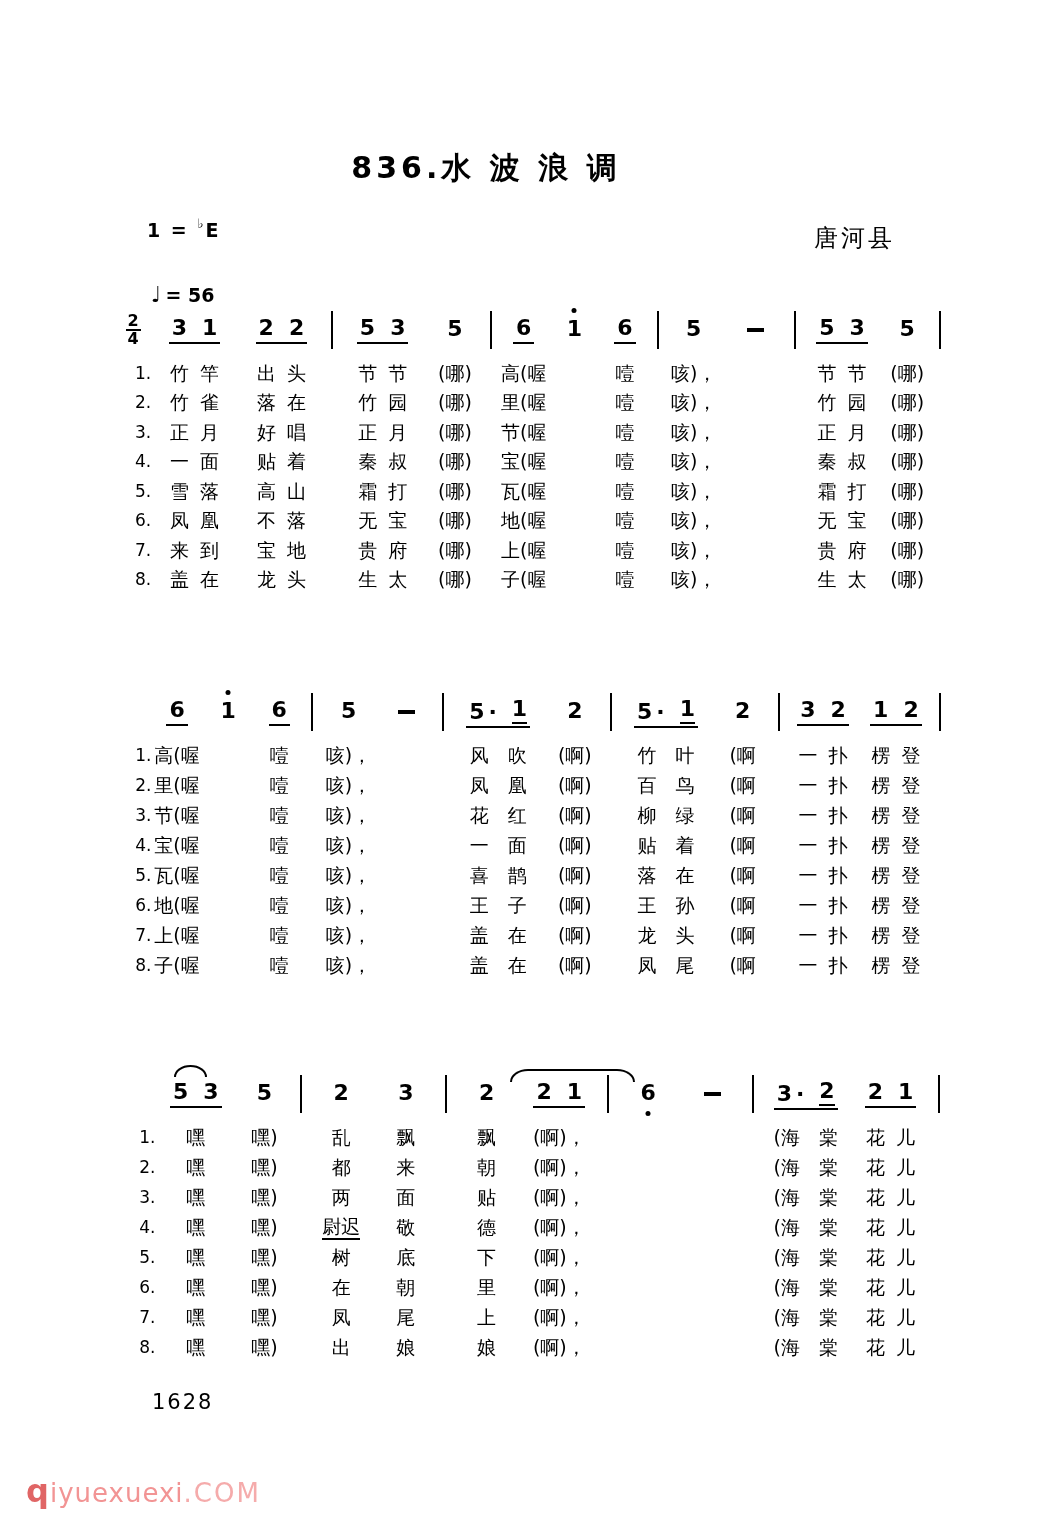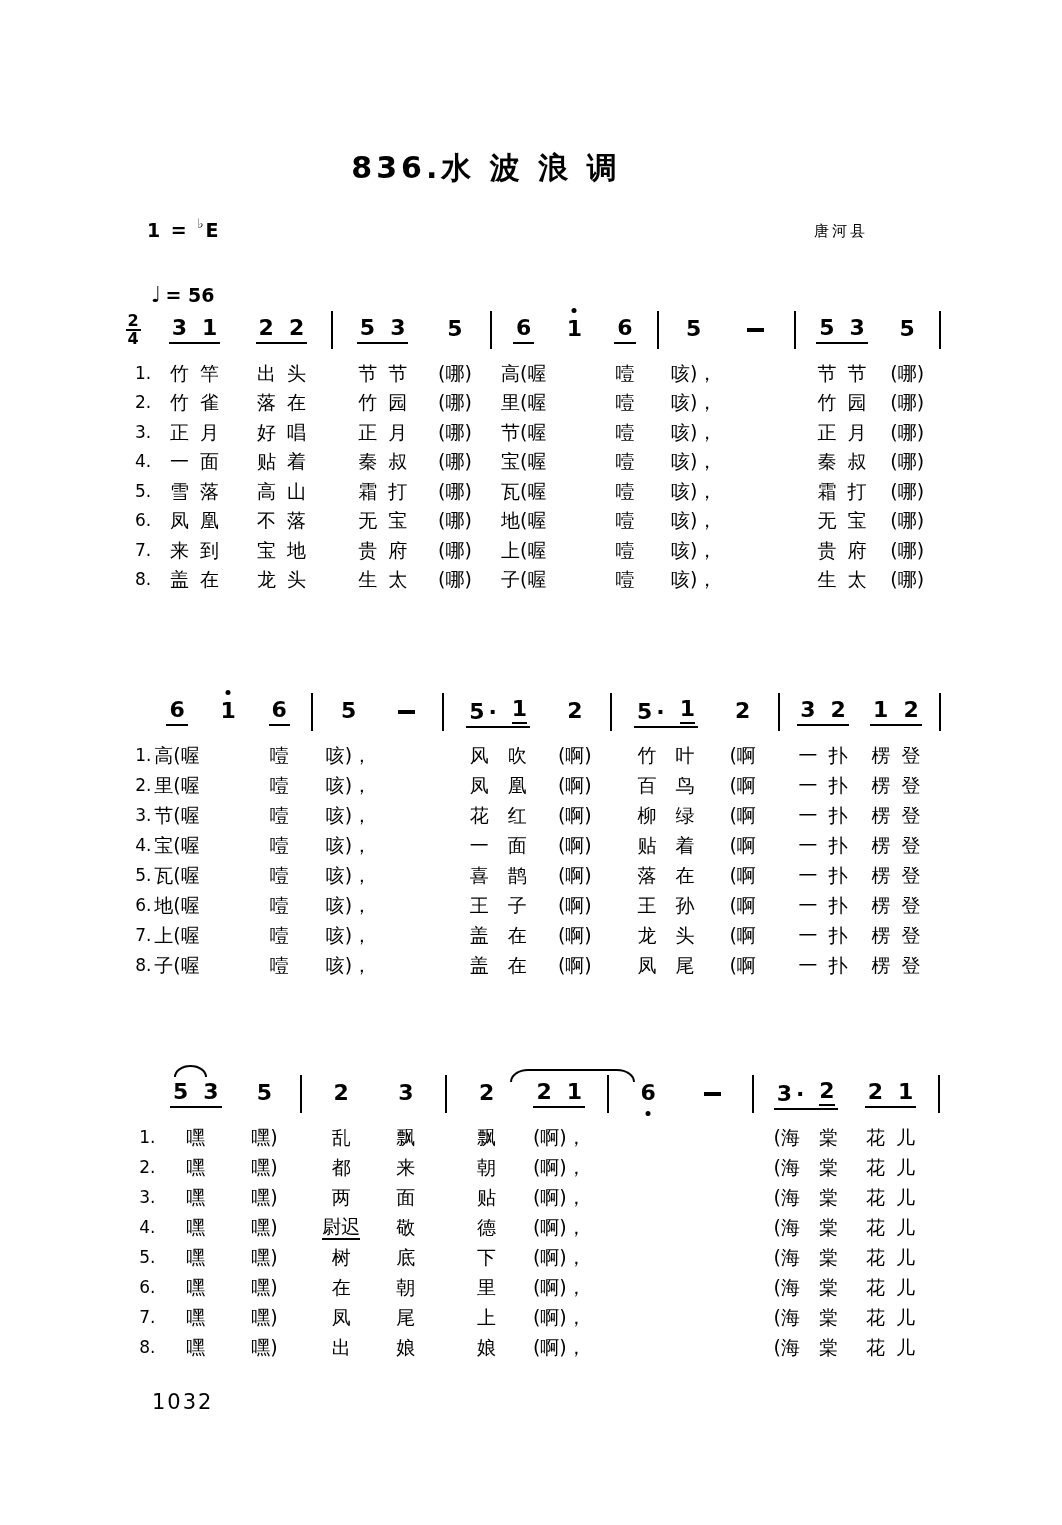--- a/index.html
+++ b/index.html
@@ -14,21 +14,21 @@
     transform:translateX(-45px);
     font-size:30px; font-weight:bold; letter-spacing:4px;
     font-family:"DejaVu Sans", sans-serif;
   }
   .keysig {
     position:absolute; top:218px; left:147px;
     font-size:19px; font-weight:bold; letter-spacing:2px;
   }
   .keysig sup { font-size:13px; position:relative; top:-2px; }
   .region {
-    position:absolute; top:222px; left:814px; font-size:15px; letter-spacing:3px;
+    position:absolute; top:222px; left:814px; font-size:24px; letter-spacing:3px;
   }
   .tempo {
     position:absolute; top:282px; left:151px; font-size:19px; font-weight:bold;
   }
   .tempo .nq { font-size:22px; margin-right:4px; }
   
   .system { position:absolute; left:115px; width:832px; }
   #sys0 { top:302px; }
   #sys1 { top:684px; }
   #sys2 { top:1066px; }
@@ -1234,15 +1234,16 @@
         <div class="lcell" style="flex: 11 0 0px;">
           <span>(海　棠</span>
         </div>
         <div class="lcell spread" style="flex: 10 0 0px;">
           <span>花儿</span>
         </div>
         <div class="lcell" style="flex: 2 0 0px;"></div>
       </div>
     </div>
 
-  <div class="pagenum">1032</div>
+  <div class="pagenum">1628</div>
 
+  <div class="watermark"><span class="wm-q">q</span><span class="wm-mid">iyuexuexi</span><span class="wm-com">.COM</span></div>
 </div>
 
 </body></html>

